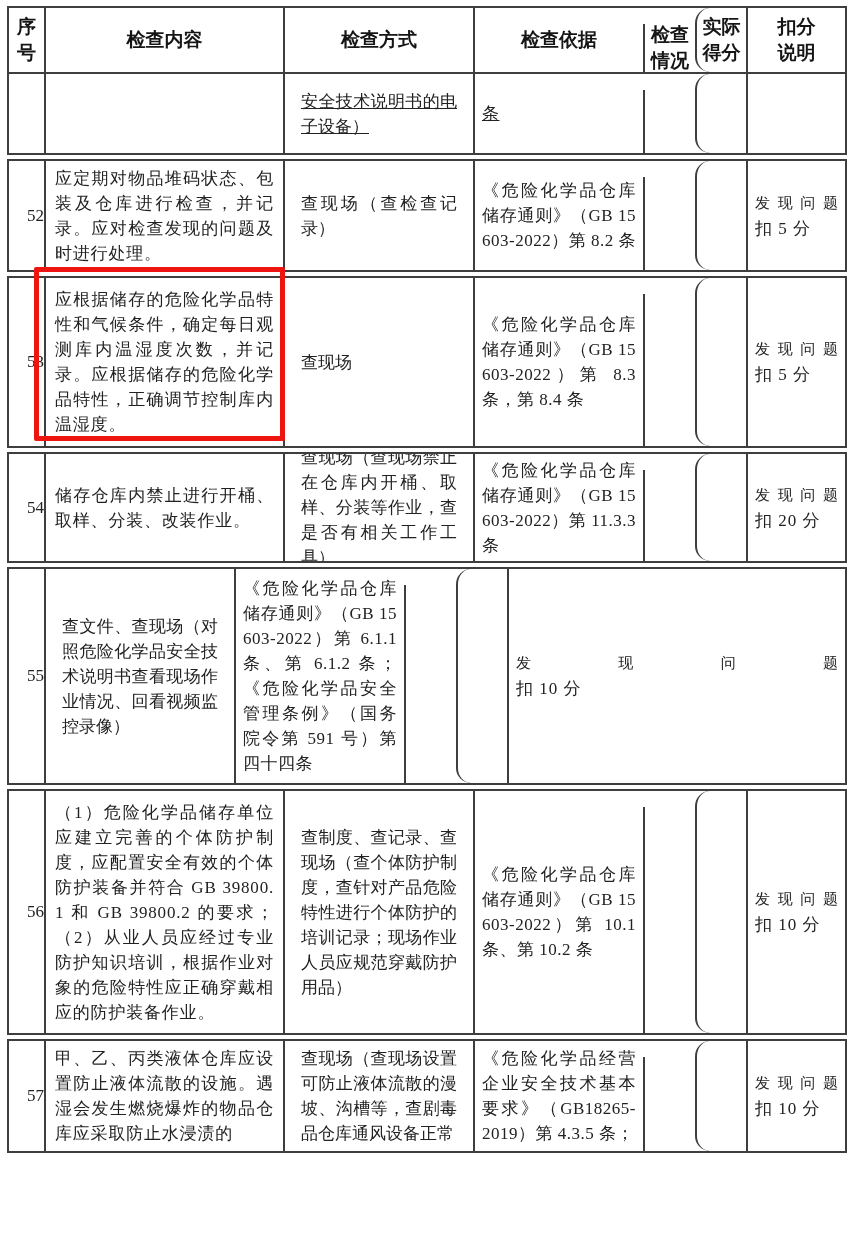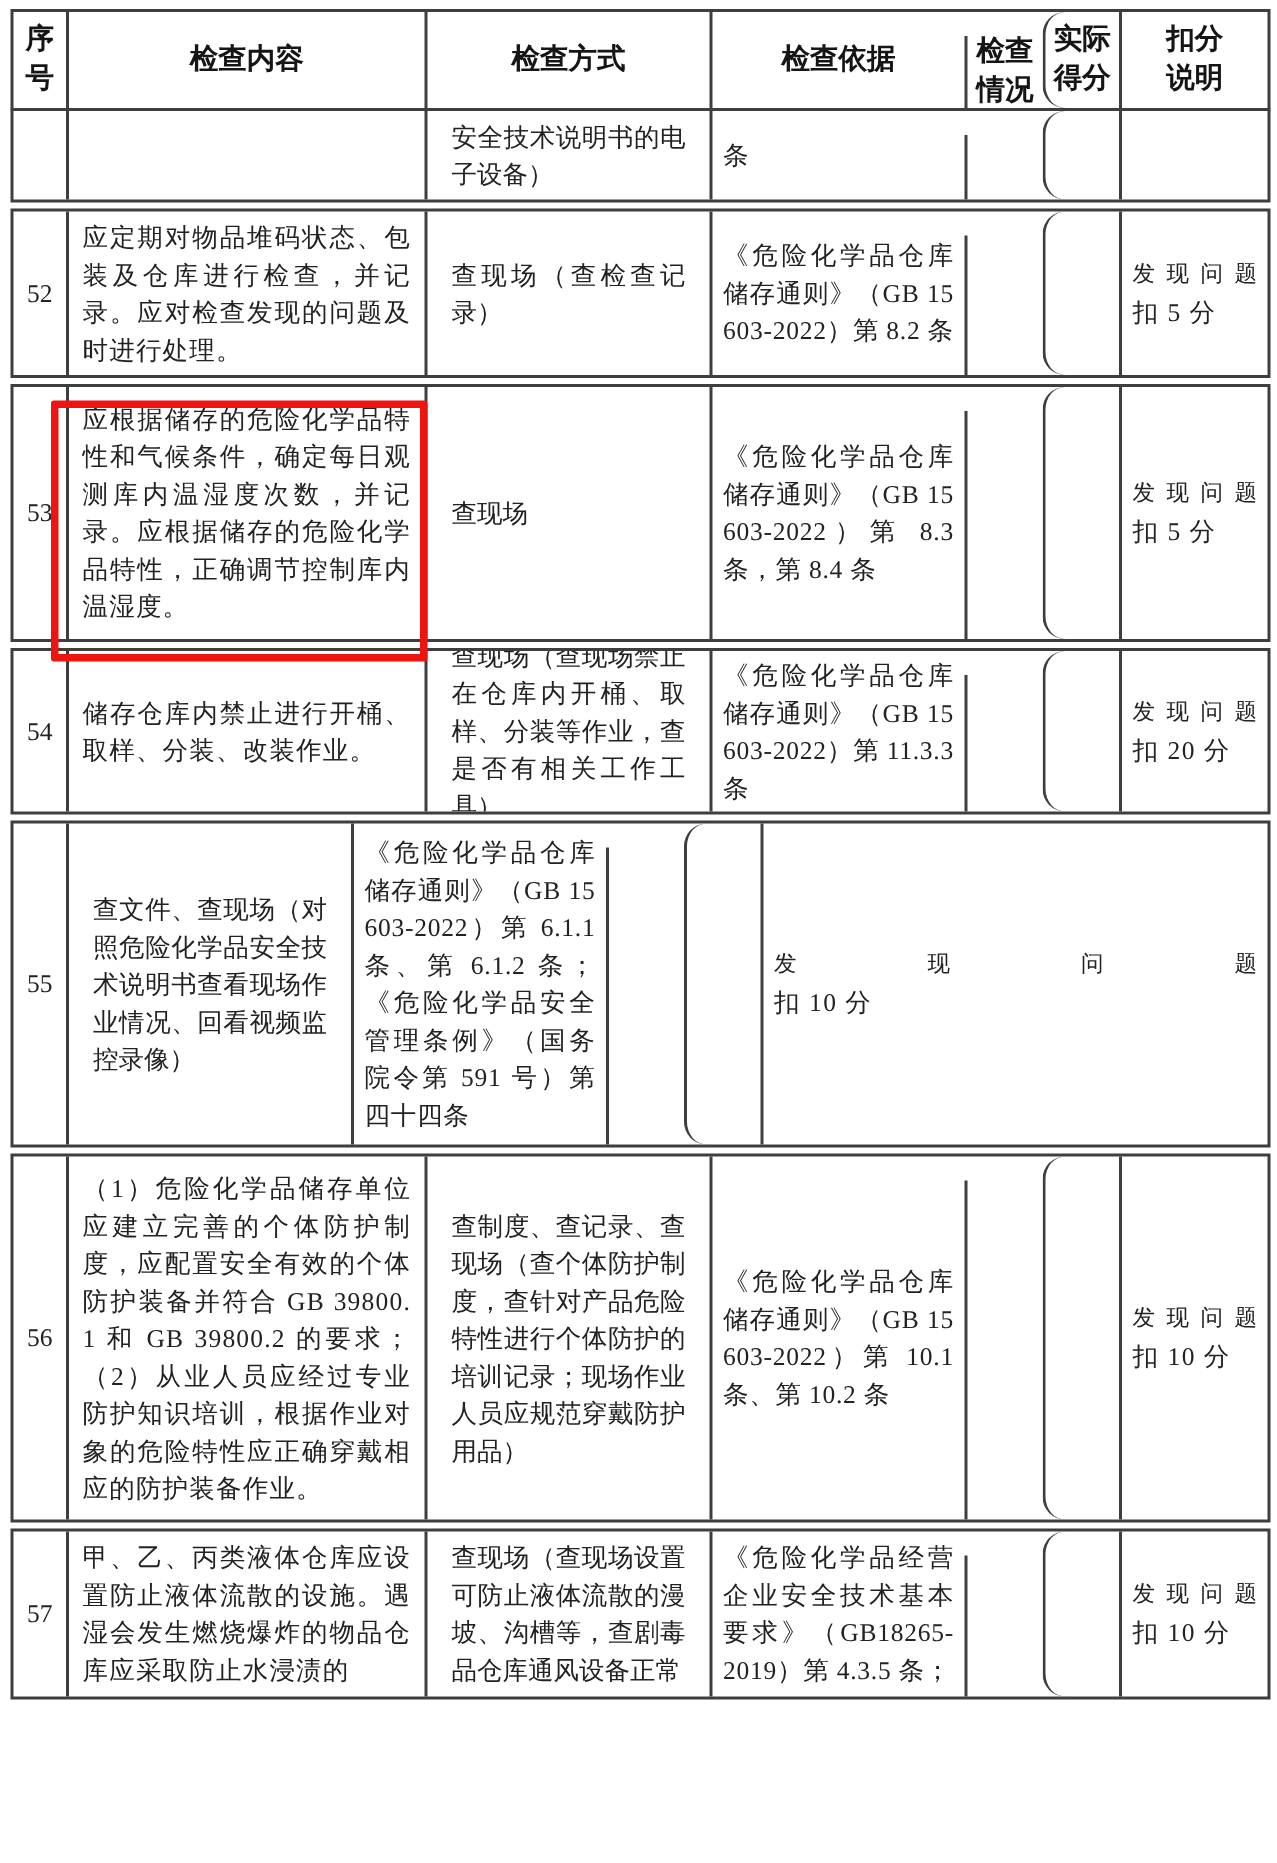--- a/index.html
+++ b/index.html
@@ -23,21 +23,21 @@
   .row.gap{margin-top:4px;}
   .row.joined{margin-top:-2px;}
   .c{
     border-left:2px solid #3e3e3e;
     box-sizing:border-box;
     display:flex;
     align-items:center;
     overflow:hidden;
   }
   .c:first-child{border-left:none;}
-  .c-no{width:35px;justify-content:center;}
+  .c-no{width:35px;justify-content:flex-end;}
   .c-content{width:239px;padding:4px 9px;}
   .c-method{width:190px;padding:4px 16px;}
   .c-basis{width:170px;padding:4px 7px;}
   .c-sit{width:52px;margin-top:16px;}
   .c-score{width:51px;border-radius:15px;}
   .c-ded{flex:1;padding:4px 7px;}
   .txt{
     width:100%;
     font-size:17px;
     line-height:25px;
@@ -54,21 +54,21 @@
     font-family:"Liberation Sans","DejaVu Sans",sans-serif;
     font-weight:bold;
     font-size:19px;
     line-height:26px;
     color:#151515;
     text-align:center;
     white-space:pre-line;
   }
   
   .h-head{height:68px;}
-  .h-cont{height:63px;}
+  .h-cont{height:83px;text-decoration:underline;}
   .h-52{height:113px;}
   .h-53{height:172px;}
   .h-54{height:111px;}
   .h-55{height:218px;}
   .h-56{height:246px;}
   .h-57{height:114px;}
   
   .ded-wrap{width:100%;}
   .ded-l1{
     font-size:15px;line-height:26px;

